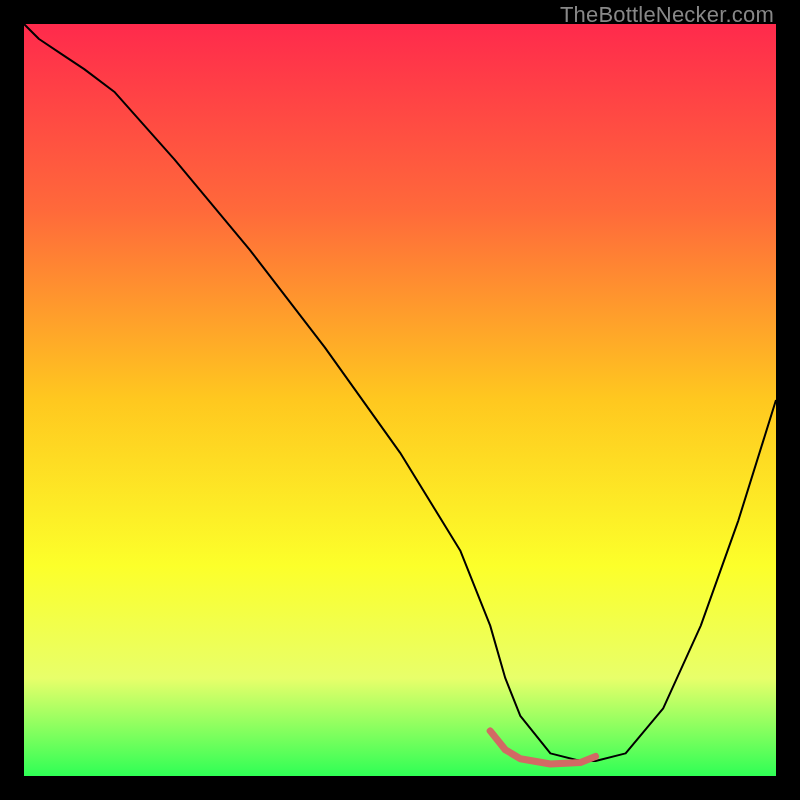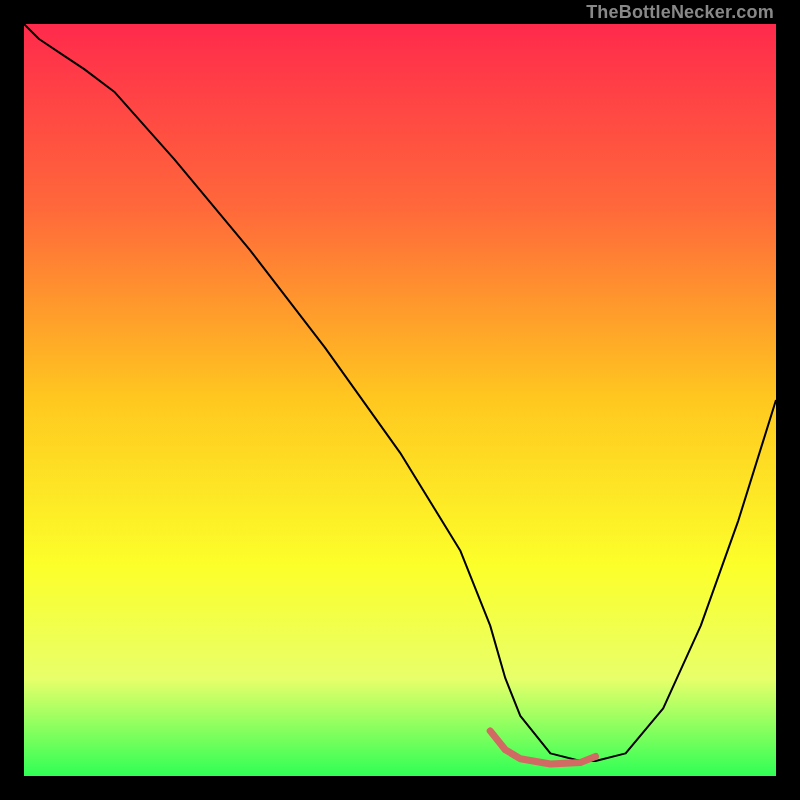--- a/index.html
+++ b/index.html
@@ -24,22 +24,22 @@
     left: 0;
     top: 0;
     width: 752px;
     height: 752px;
   }
   .watermark {
     position: absolute;
     top: 2px;
     right: 26px;
     color: #888;
-    font-size: 18px;
-    font-weight: 700;
+    font-size: 22px;
+    font-weight: 400;
     letter-spacing: 0.2px;
     user-select: none;
   }
 </style>
 </head>
 <body>
 
 <div class="frame">
   <svg class="plot" viewBox="0 0 752 752" preserveAspectRatio="none">
     <defs>

